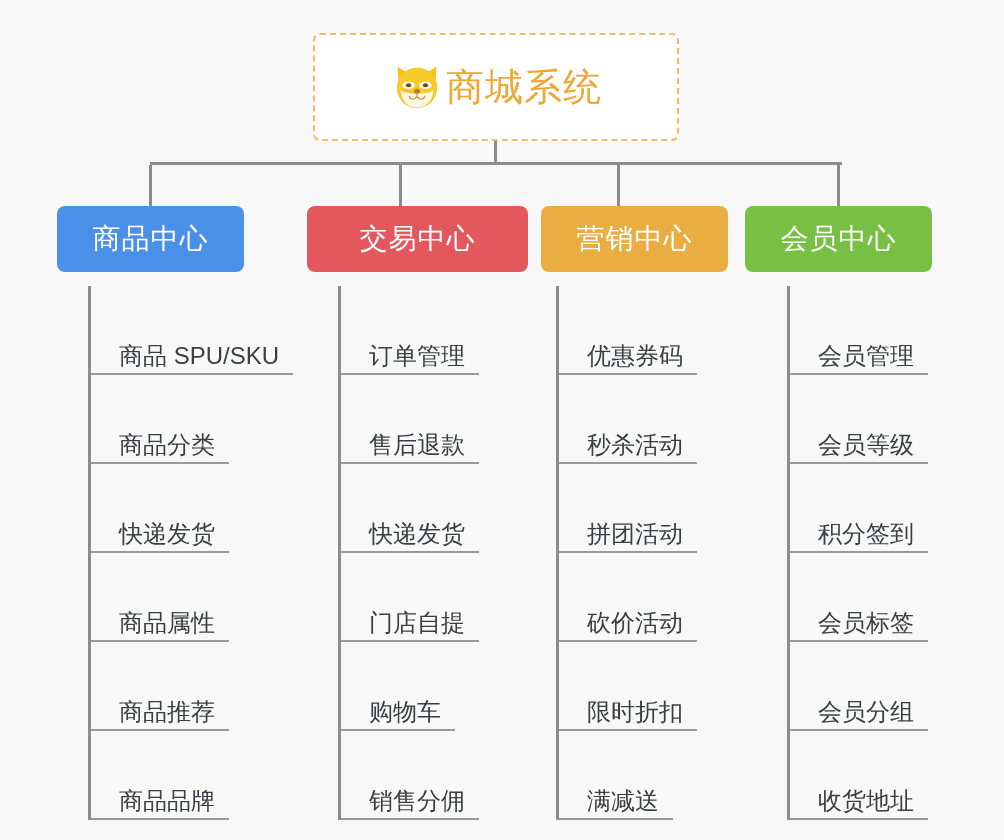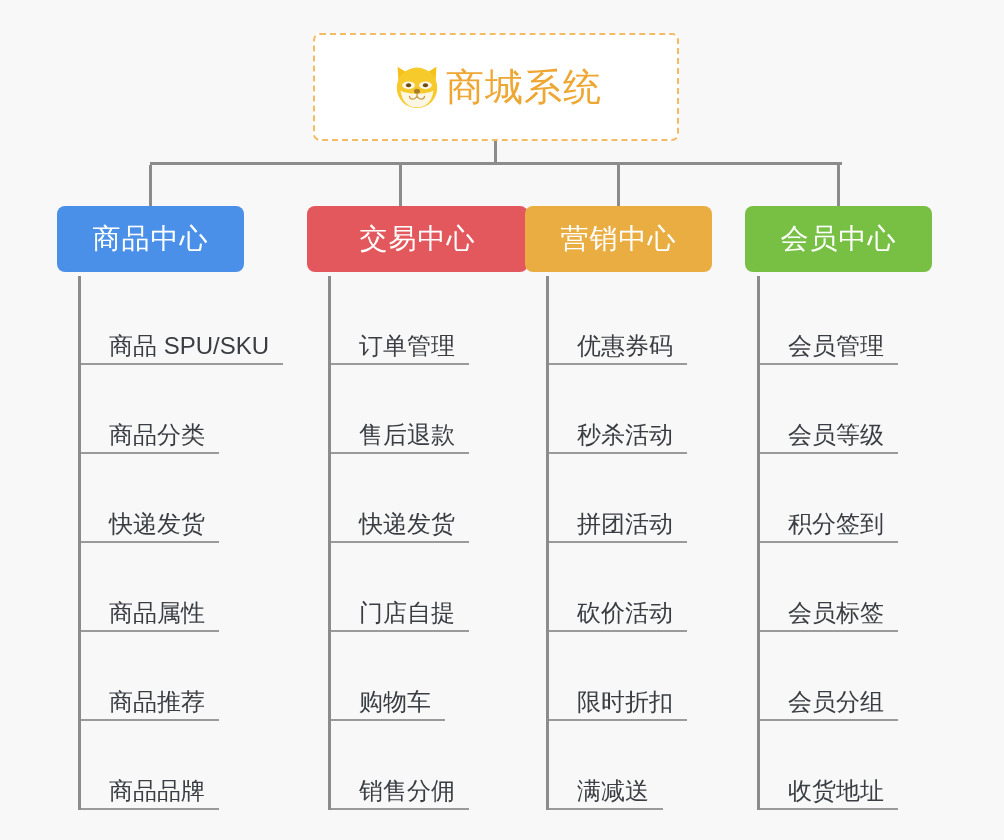--- a/index.html
+++ b/index.html
@@ -104,21 +104,21 @@
     white-space: nowrap;
     text-align: center;
   }
 
   
   .leaf-list {
     position: absolute;
     top: 107px;                 
     border-left: 3px solid #8c8c8c;
     padding: 0;
-    margin: 4px;
+    margin: 14px;
     list-style: none;
   }
   .leaf {
     height: 89px;
     box-sizing: border-box;
     display: flex;
     align-items: flex-end;
     border-bottom: 2px solid #9a9a9a;
     width: max-content;
     min-width: 100px;
@@ -143,21 +143,21 @@
   .col-3 .branch-box { left: 0;   width: 187px; background: #77c043; }
 
   .col-0 .branch-drop { left: 92px; }
   .col-1 .branch-drop { left: 92px; }
   .col-2 .branch-drop { left: 92px; }
   .col-3 .branch-drop { left: 92px; }
 
   .col-0 .leaf-list { left: 17px; }
   .col-1 .leaf-list { left: 17px; }
   .col-2 .leaf-list { left: 17px; }
-  .col-3 .leaf-list { left: 8px; }
+  .col-3 .leaf-list { left: 28px; }
 </style>
 </head>
 <body style="background: rgb(248, 248, 248);">
 
 <div id="mindmap">
 
   <div class="root-card" style="background: rgb(255, 255, 255); border-color: rgb(243, 187, 99);">
     <svg class="root-logo" viewBox="0 0 64 64" aria-hidden="true">
 
       <path d="M9 8 L10 26 L22 16 Z" fill="#f5c21c"></path>
@@ -233,21 +233,21 @@
           <span>购物车</span>
         </li>
       <li class="leaf">
           <span>销售分佣</span>
         </li>
     </ul>
   </div>
 
   <div class="branch col-2">
     <div class="branch-drop" style="background: rgb(140, 140, 140);"></div>
-    <div class="branch-box" style="background: rgb(234, 173, 66);">
+    <div class="branch-box" style="background: rgb(234, 173, 66); margin-left: 16px;">
       <span>营销中心</span>
     </div>
     <ul class="leaf-list" style="border-left-color: rgb(140, 140, 140);">
       <li class="leaf">
           <span>优惠券码</span>
         </li>
       <li class="leaf">
           <span>秒杀活动</span>
         </li>
       <li class="leaf">

